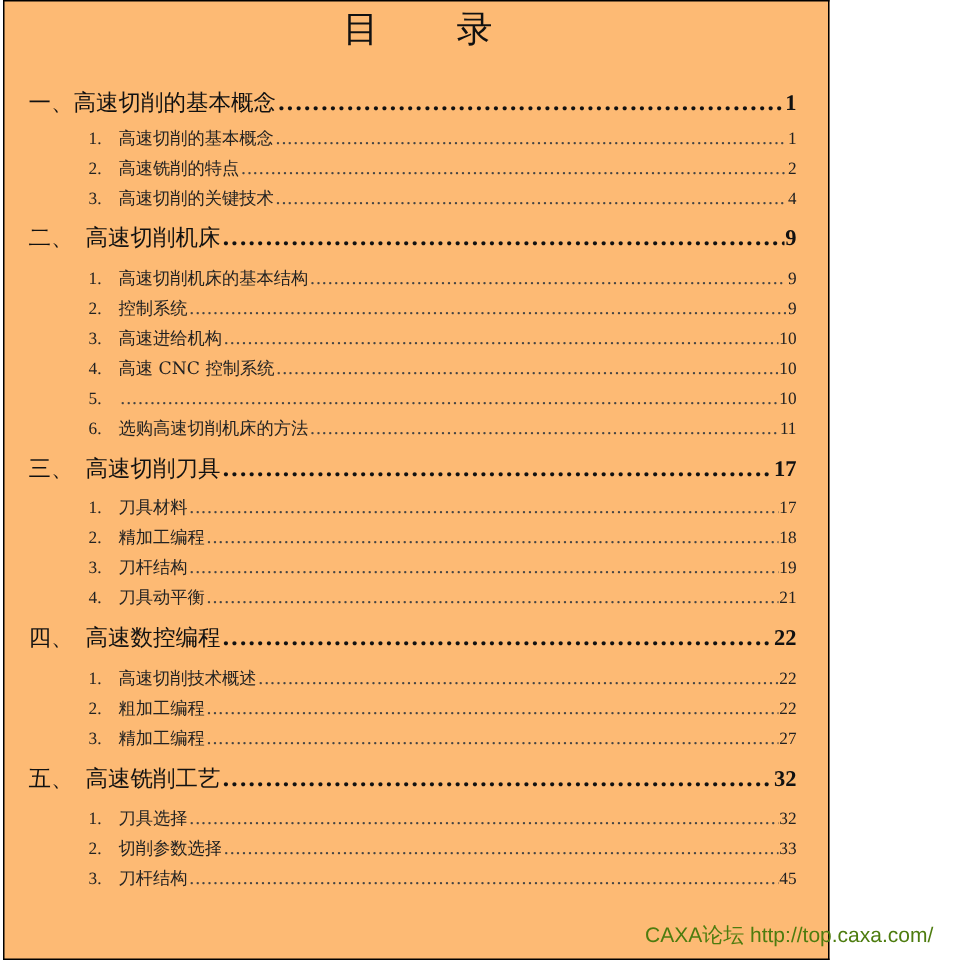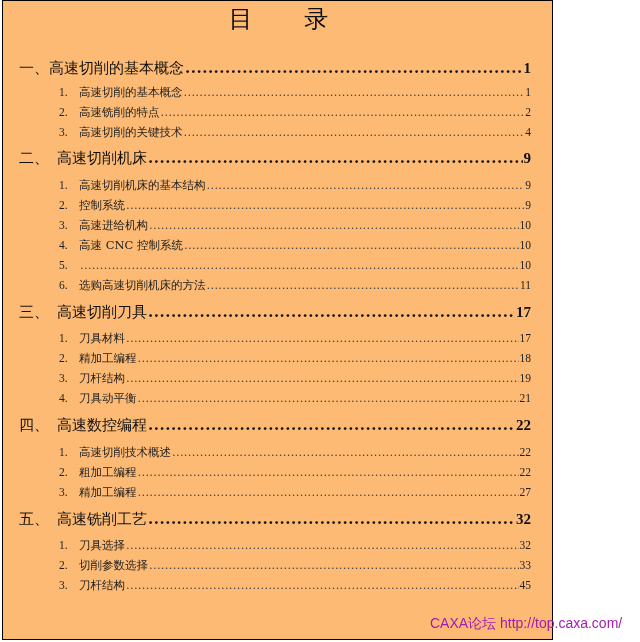--- a/index.html
+++ b/index.html
@@ -15,21 +15,21 @@
   .sec .num { width:38px; display:inline-block; }
   .sec .num.tight { width:30px; }
   .sec .dots { flex:1; overflow:hidden; font-weight:bold; letter-spacing:0.5px; margin:0 1px; }
   .sec .pg { font-weight:bold; font-family:"Liberation Serif",serif; }
   .sub { left:56px; width:472px; font-size:11.5px; height:18px; line-height:18px; color:#222; }
   .sub .num { width:20px; display:inline-block; font-family:"Liberation Serif",serif; }
   .sub .dots { flex:1; overflow:hidden; color:#444; letter-spacing:0.3px; margin:0 1px; }
   .sub .pg { font-family:"Liberation Serif",serif; }
   .dots::after { content:"......................................................................................................................................................................................................................................................"; }
   .watermark { position:absolute; left:430px; top:615px; font-family:"Liberation Sans","DejaVu Sans",sans-serif;
-               font-size:14px; color:#a21caf; background:rgba(255,255,255,0.0); white-space:nowrap; }
+               font-size:14px; color:#4d7c0f; background:rgba(255,255,255,0.0); white-space:nowrap; }
 </style>
 </head>
 <body>
 
 <div class="page">
   <div class="title">目  录</div>
 
   <div class="row sec" style="top:57px">
     <span class="num tight">一、</span>
     <span>高速切削的基本概念</span>

